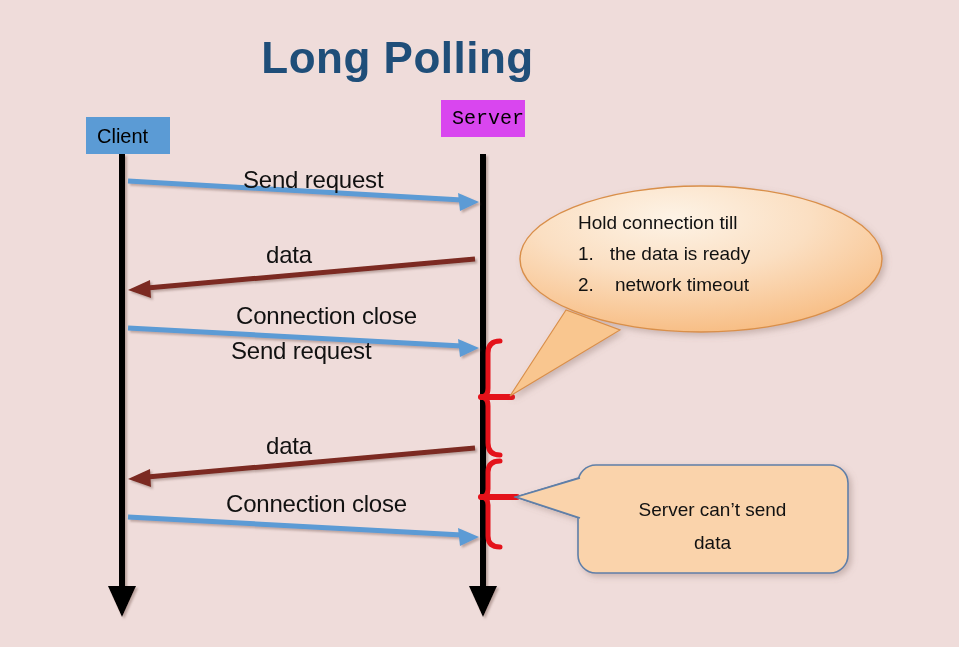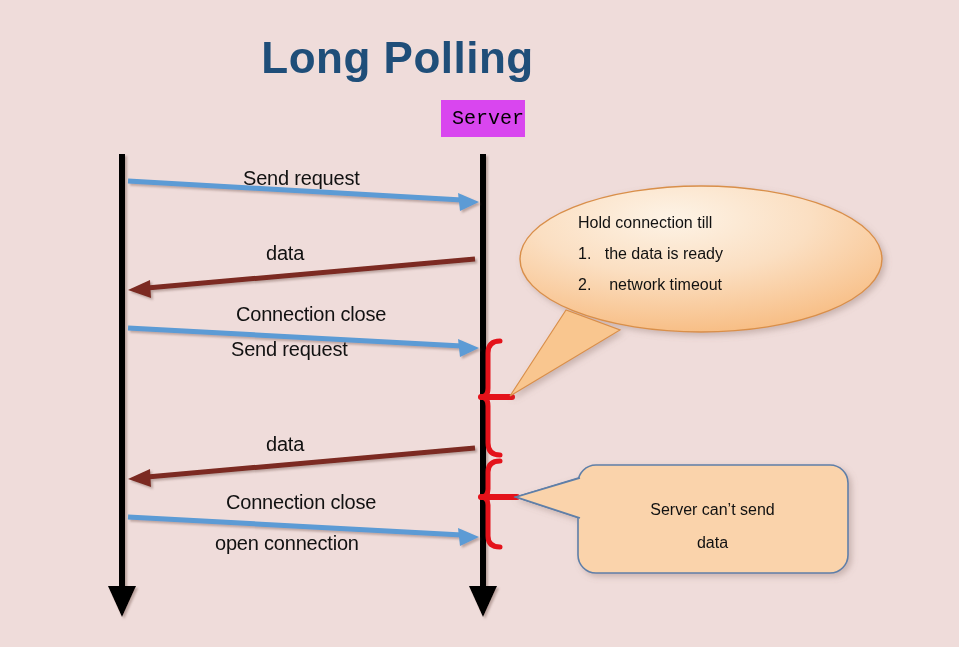--- a/index.html
+++ b/index.html
@@ -64,30 +64,30 @@
     left: 441px;
     top: 100px;
     width: 84px;
     height: 37px;
     background: #d946ef;
     font-family: Liberation Mono, monospace;
   }
   
   .msg-label {
     position: absolute;
-    font-size: 20px;
+    font-size: 24px;
     color: #111111;
     white-space: nowrap;
     line-height: 1;
     letter-spacing: -0.2px;
   }
   
   .callout-text {
     position: absolute;
-    font-size: 16px;
+    font-size: 19px;
     color: #111111;
     line-height: 31px;
     white-space: pre;
   }
   #oval-text {
     left: 578px;
     top: 207px;
     text-align: left;
   }
   #rect-text {
@@ -180,31 +180,33 @@
     <g filter="url(#softShadow)">
       <path d="M 585 476 L 516 497 L 585 520 Z" fill="#fad3ab" stroke="#5f7fa8" stroke-width="1.6"></path>
       <rect x="578" y="465" width="270" height="108" rx="18" ry="18" fill="#fad3ab" stroke="#5f7fa8" stroke-width="1.6"></rect>
       <path d="M 580 478 L 516 497 L 580 518" fill="#fad3ab" stroke="none"></path>
       <path d="M 580 478 L 516 497 L 580 518" fill="none" stroke="#5f7fa8" stroke-width="1.6"></path>
     </g>
   </svg>
 
   <div id="title">Long Polling</div>
 
+  <div class="actor-box" id="actor-client">
+    <span>Client</span>
+  </div>
   <div class="actor-box" id="actor-server">
     <span>Server</span>
   </div>
 
   <div class="msg-label" style="left:243px; top:168px;">Send request</div>
   <div class="msg-label" style="left:266px; top:243px;">data</div>
   <div class="msg-label" style="left:236px; top:304px;">Connection close</div>
   <div class="msg-label" style="left:231px; top:339px;">Send request</div>
   <div class="msg-label" style="left:266px; top:434px;">data</div>
   <div class="msg-label" style="left:226px; top:492px;">Connection close</div>
-  <div class="msg-label" style="left:215px; top:533px;">open connection</div>
 
   <div class="callout-text" id="oval-text">Hold connection till
 1.   the data is ready
 2.    network timeout</div>
   <div class="callout-text" id="rect-text">Server can’t send
 data</div>
 
 </div>
 
 </body></html>

